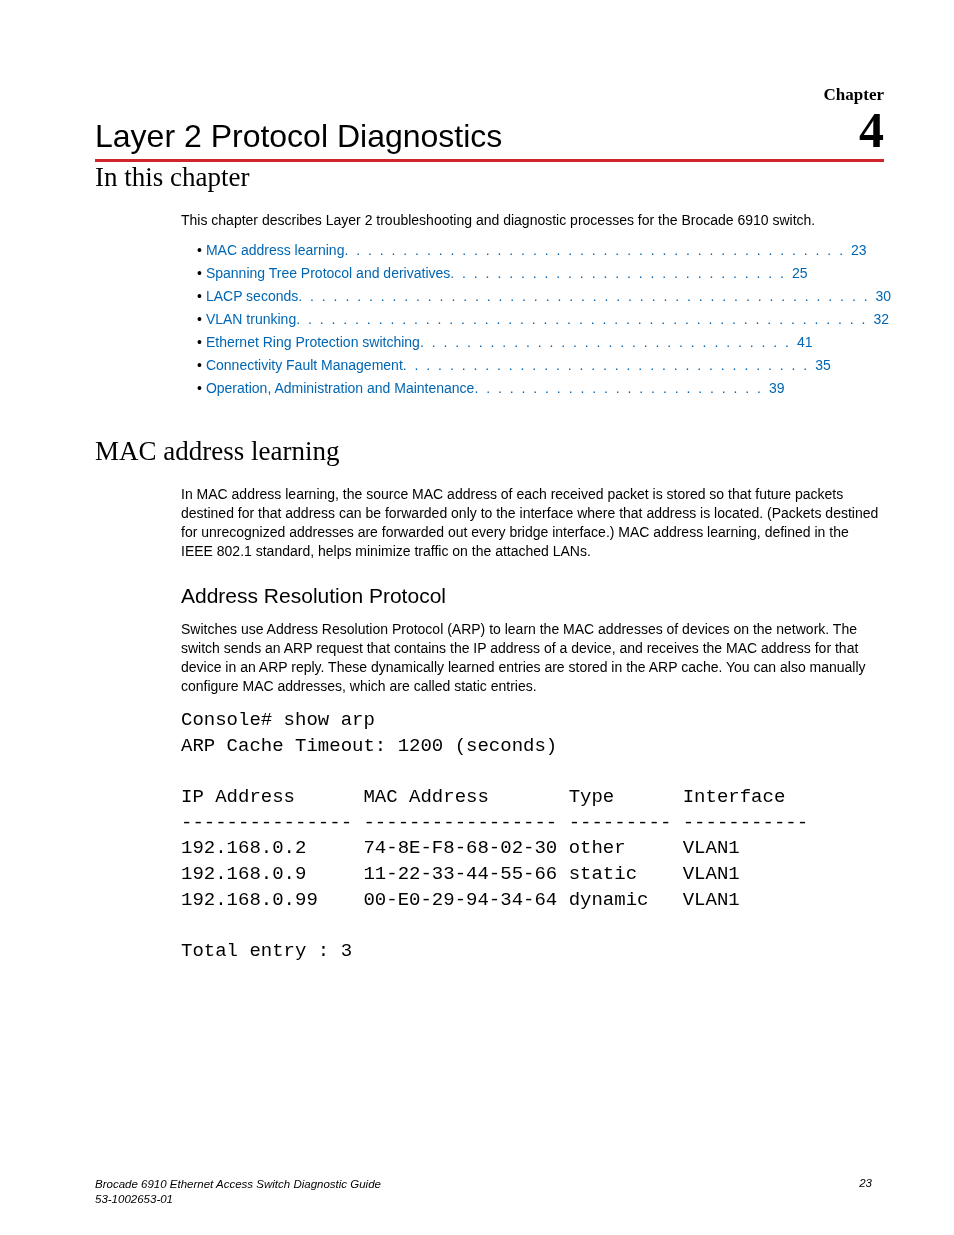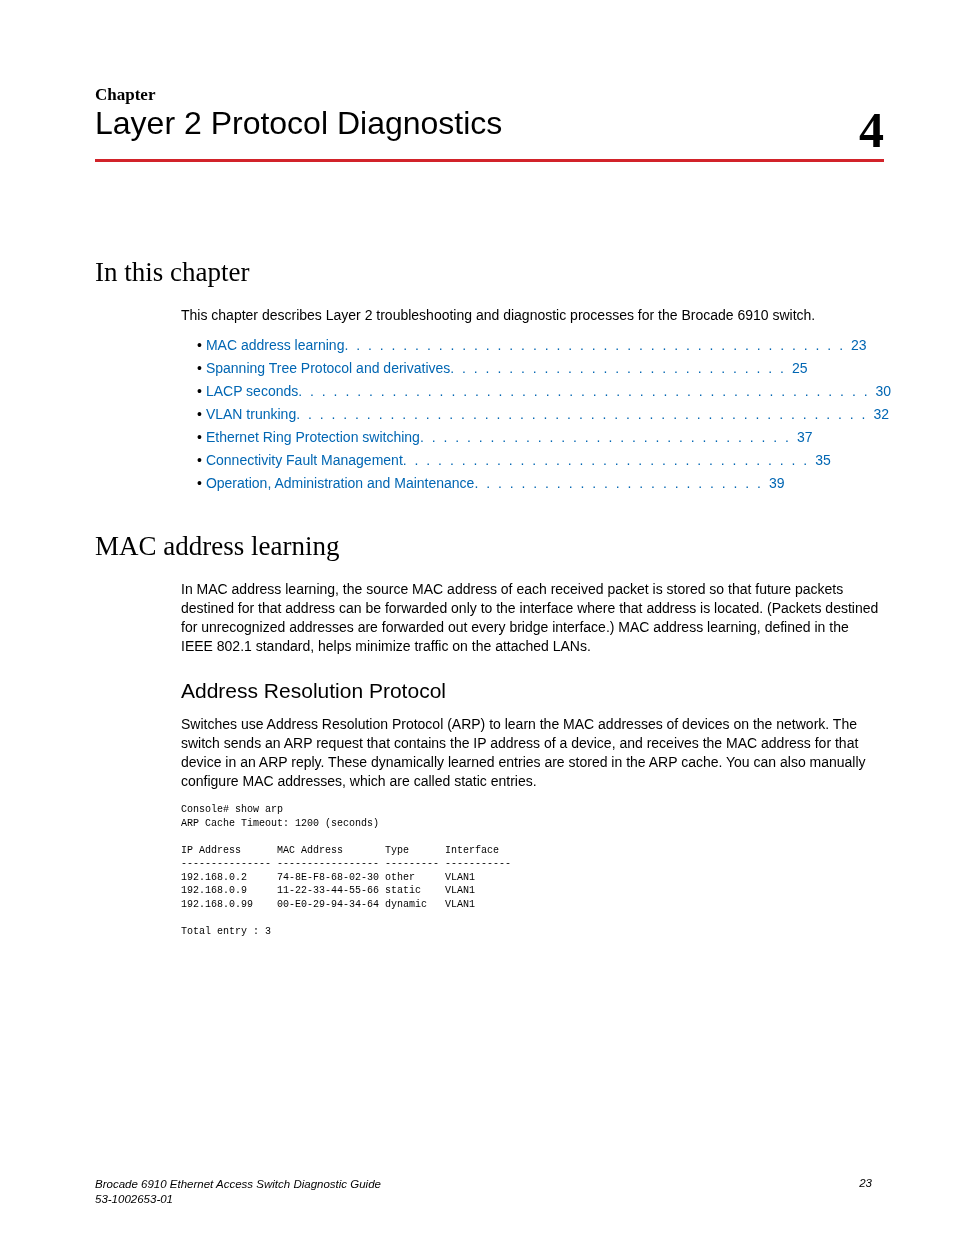--- a/index.html
+++ b/index.html
@@ -10,32 +10,32 @@
     color: #000;
     width: 954px;
   }
   .page {
     padding: 85px 70px 40px 95px;
     box-sizing: border-box;
     min-height: 1235px;
     position: relative;
   }
   .chapter-label {
+    text-align: right;
     font-family: Georgia, 'Times New Roman', serif;
     font-weight: bold;
     font-size: 17px;
     margin-bottom: 0;
   }
   .title-row {
     display: flex;
     justify-content: space-between;
-    align-items: flex-start;
+    align-items: flex-end;
     border-bottom: 3px solid #d2232a;
     padding-bottom: 4px;
-    margin-bottom: 95px;
   }
   .chapter-title {
     font-family: "Arial Narrow", Arial, sans-serif;
     font-stretch: condensed;
     font-size: 32px;
     font-weight: 400;
     letter-spacing: 0px;
   }
   .chapter-number {
     font-family: Georgia, 'Times New Roman', serif;
@@ -90,21 +90,21 @@
     overflow: hidden;
     color: #0066b3;
     letter-spacing: 2px;
   }
   ul.toc li .pg {
     color: #0066b3;
     margin-left: 6px;
   }
   pre.console {
     font-family: "Courier New", Courier, monospace;
-    font-size: 10px;
+    font-size: 19px;
     line-height: 1.35;
     margin: 10px 0 0 0;
     white-space: pre;
   }
   .footer {
     position: absolute;
     left: 95px;
     right: 82px;
     bottom: 28px;
     display: flex;
@@ -153,21 +153,21 @@
       <li>
         <span class="bullet">•</span>
         <a href="#">VLAN trunking</a>
         <span class="dots"> . . . . . . . . . . . . . . . . . . . . . . . . . . . . . . . . . . . . . . . . . . . . . . . . .</span>
         <span class="pg">32</span>
       </li>
       <li>
         <span class="bullet">•</span>
         <a href="#">Ethernet Ring Protection switching</a>
         <span class="dots"> . . . . . . . . . . . . . . . . . . . . . . . . . . . . . . . .</span>
-        <span class="pg">37</span>
+        <span class="pg">41</span>
       </li>
       <li>
         <span class="bullet">•</span>
         <a href="#">Connectivity Fault Management</a>
         <span class="dots">. . . . . . . . . . . . . . . . . . . . . . . . . . . . . . . . . . .</span>
         <span class="pg">35</span>
       </li>
       <li>
         <span class="bullet">•</span>
         <a href="#">Operation, Administration and Maintenance</a>

